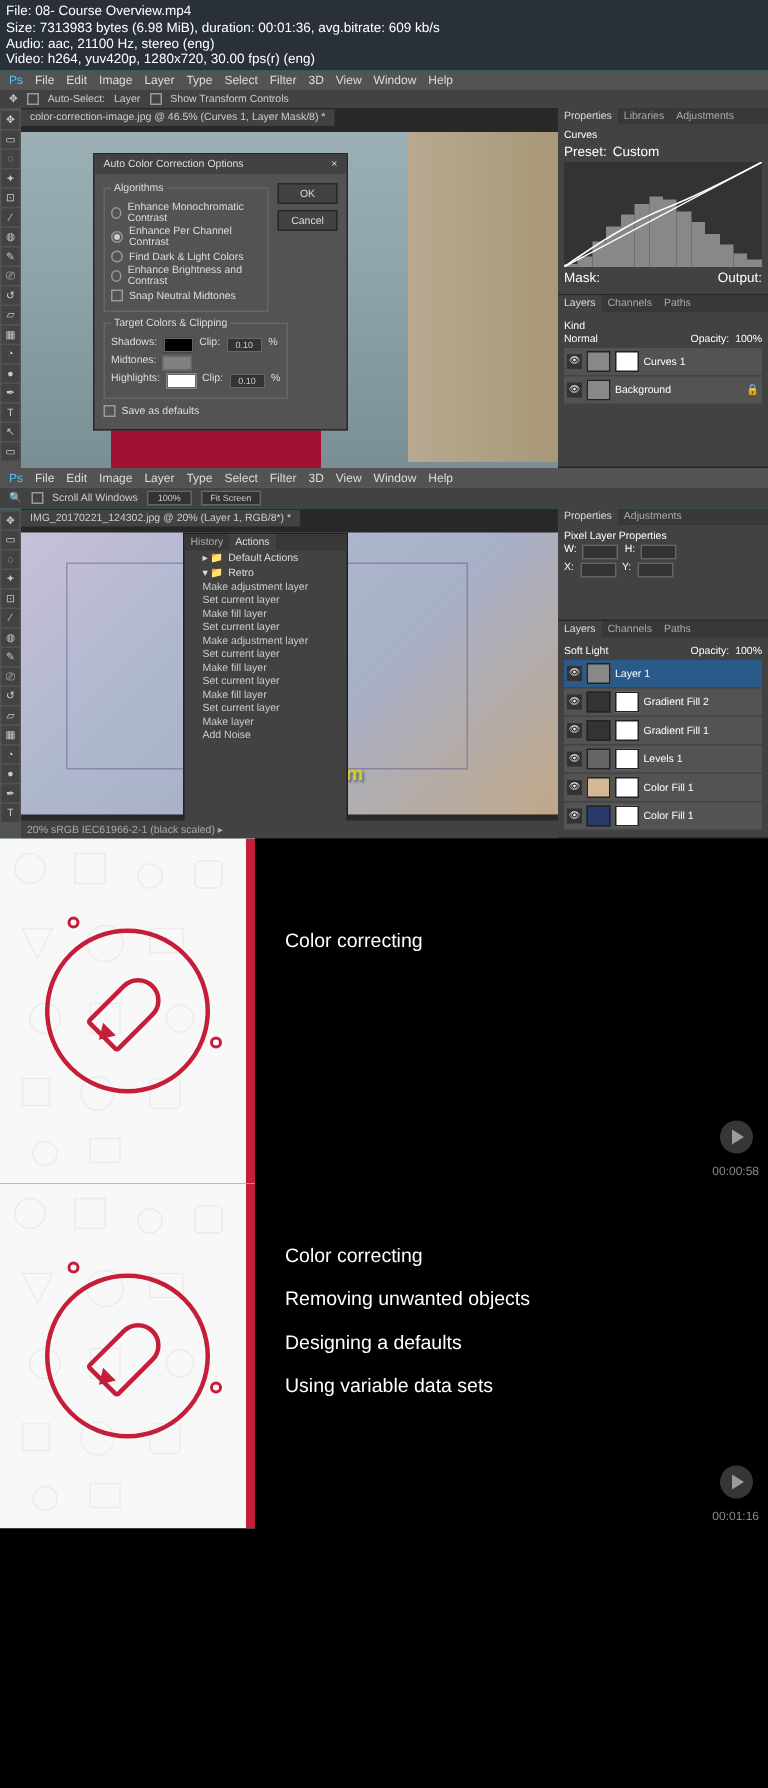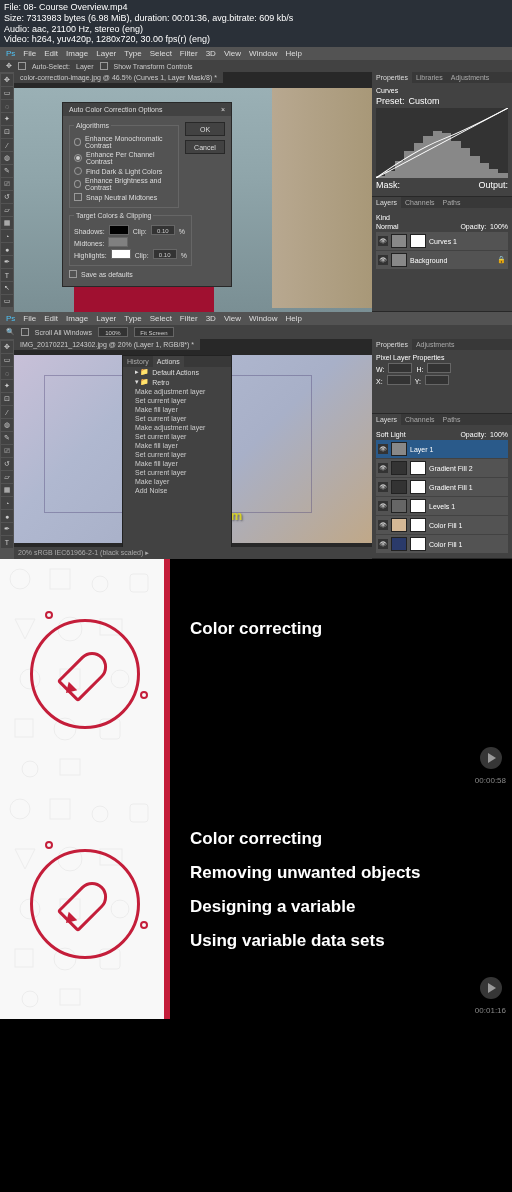--- a/index.html
+++ b/index.html
@@ -23,21 +23,21 @@
 .bldg{position:absolute;right:0;top:0;width:100px;height:220px;background:linear-gradient(90deg,#b8a890,#a89878)}
 .dialog{position:absolute;top:30px;right:140px;width:170px;background:#535353;border:1px solid #282828;font-size:7px;color:#ddd}
 .dialog-title{background:#424242;padding:3px 6px;display:flex;justify-content:space-between}
 .dialog-body{padding:6px}
 .dialog-body fieldset{border:1px solid #666;padding:4px;margin-bottom:4px}
 .dialog-body legend{font-size:7px;padding:0 2px}
 .opt{display:flex;align-items:center;gap:4px;margin:2px 0}
 .radio{width:8px;height:8px;border:1px solid #999;border-radius:50%;display:inline-block}
 .radio.on::after{content:'';display:block;width:4px;height:4px;background:#ccc;border-radius:50%;margin:1px}
 .chk{width:8px;height:8px;border:1px solid #999;display:inline-block}
-.row{display:flex;align-items:flex-end;gap:4px;margin:2px 0}
+.row{display:flex;align-items:flex-start;gap:4px;margin:2px 0}
 .sw{width:20px;height:10px;background:#222;border:1px solid #666;display:inline-block}
 .inp{width:24px;height:10px;background:#333;border:1px solid #666;color:#ccc;font-size:6px;text-align:center;display:inline-block;line-height:10px}
 .dbtn{position:absolute;right:6px;width:40px;height:14px;background:#424242;border:1px solid #282828;text-align:center;line-height:14px;font-size:7px}
 .panels{width:140px;background:#424242;display:flex;flex-direction:column}
 .panel{border-bottom:1px solid #282828;flex:1}
 .panel-tabs{display:flex;background:#383838;font-size:7px}
 .panel-tabs span{padding:2px 4px;color:#aaa}
 .panel-tabs span.active{background:#424242;color:#ddd}
 .curves{padding:4px}
 .curves-graph{width:100%;height:70px;background:#333;position:relative;overflow:hidden}
@@ -53,21 +53,21 @@
 .cv2-struct{position:absolute;left:30px;top:20px;right:60px;bottom:30px;border:1px solid rgba(80,70,120,.4)}
 .wm{position:absolute;bottom:20px;left:50%;transform:translateX(-50%);color:#d4cf2a;font-size:13px;font-weight:bold;text-shadow:1px 1px 2px rgba(0,0,0,.5)}
 .actions-panel{position:absolute;right:140px;top:16px;width:110px;height:200px;background:#424242;border:1px solid #222;font-size:7px;color:#ccc}
 .actions-panel .item{padding:1px 4px 1px 12px;display:flex;align-items:center;gap:3px}
 .folder{color:#ddd}
 .status{background:#424242;font-size:7px;color:#aaa;padding:2px 4px}
 .slide{display:flex;height:230px}
 .slide-left{width:170px;background:#f8f8f8;position:relative;overflow:hidden}
 .slide-right{flex:1;background:#000;padding:60px 0 0 20px;position:relative}
 .slide-right.tight{padding:40px 0 0 20px}
-.slide-text{color:#fff;font-size:17px;font-weight:700;margin-bottom:14px}
+.slide-text{color:#fff;font-size:13px;font-weight:400;margin-bottom:14px}
 .red-stripe{position:absolute;right:0;top:0;bottom:0;width:6px;background:#c41e3a}
 .pen-icon{position:absolute;left:30px;top:50%;transform:translateY(-50%);width:110px;height:110px}
 .pen-circle{width:110px;height:110px;border:3px solid #c41e3a;border-radius:50%;position:absolute}
 .pen-nib{position:absolute;left:50%;top:50%;transform:translate(-50%,-50%) rotate(45deg);width:30px;height:50px;border:3px solid #c41e3a;border-radius:15px 15px 3px 3px}
 .pen-tip{position:absolute;left:50%;bottom:-5px;transform:translateX(-50%);width:0;height:0;border-left:6px solid transparent;border-right:6px solid transparent;border-top:10px solid #c41e3a}
 .pattern{position:absolute;inset:0;opacity:.12}
 .pattern svg{width:100%;height:100%}
 .timestamp{position:absolute;bottom:4px;right:6px;font-size:8px;color:#888}
 .play{position:absolute;bottom:20px;right:10px;width:22px;height:22px;background:rgba(180,180,180,.3);border-radius:50%}
 .play::after{content:'';position:absolute;left:8px;top:6px;border-left:8px solid rgba(255,255,255,.5);border-top:5px solid transparent;border-bottom:5px solid transparent}
@@ -506,18 +506,18 @@
           <div class="pen-tip"></div>
         </div>
       <div style="position:absolute;left:15px;top:-8px;width:8px;height:8px;border:2px solid #c41e3a;border-radius:50%"></div>
       <div style="position:absolute;right:-8px;bottom:30px;width:8px;height:8px;border:2px solid #c41e3a;border-radius:50%"></div>
     </div>
     <div class="red-stripe"></div>
   </div>
   <div class="slide-right tight">
     <div class="slide-text">Color correcting</div>
     <div class="slide-text">Removing unwanted objects</div>
-    <div class="slide-text">Designing a variable</div>
+    <div class="slide-text">Designing a defaults</div>
     <div class="slide-text">Using variable data sets</div>
     <div class="play"></div>
     <div class="timestamp">00:01:16</div>
   </div>
 </div>
 
 </body></html>

